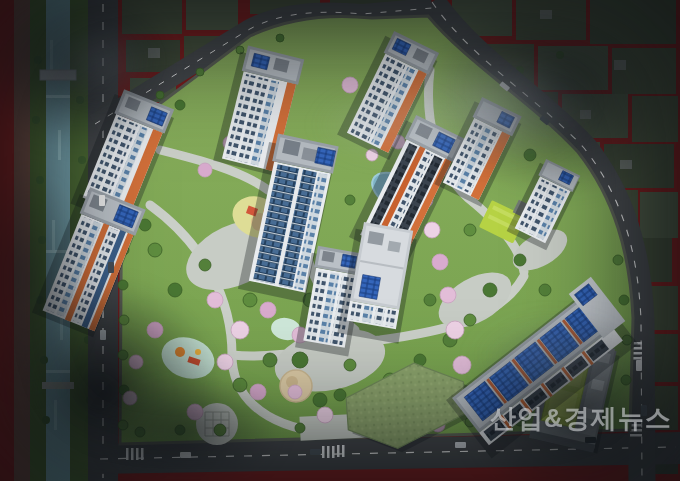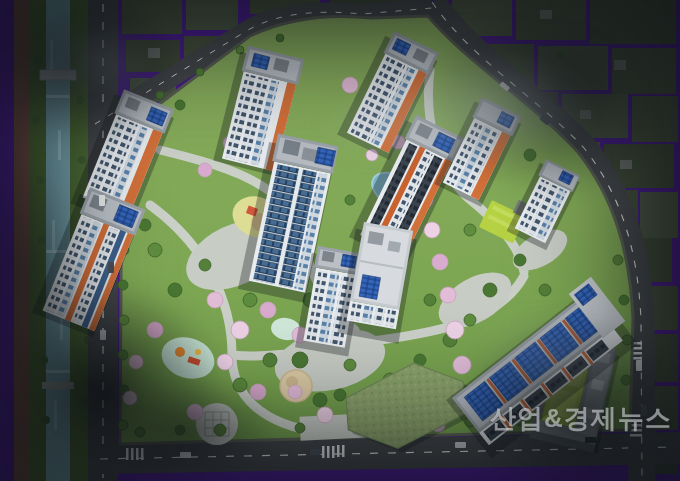--- a/index.html
+++ b/index.html
@@ -1,17 +1,17 @@
 <!DOCTYPE html>
 <html><head>
 <meta charset="utf-8">
 <style>
   html,body{margin:0;padding:0;background:#16191c;}
   #stage{position:relative;width:680px;height:481px;overflow:hidden;
-         background:#4c1d95;font-family:"Liberation Sans",sans-serif;}
+         background:#7f1d1d;font-family:"Liberation Sans",sans-serif;}
   #scene{position:absolute;left:0;top:0;}
   .cloud{position:absolute;border-radius:50%;filter:blur(10px);pointer-events:none;}
   .c-tl-dark{left:-60px;top:-50px;width:280px;height:230px;
     background:radial-gradient(closest-side,rgba(22,26,30,.78),rgba(22,26,30,0) 72%);}
   .c-tl-light{left:20px;top:0;width:160px;height:120px;
     background:radial-gradient(closest-side,rgba(175,185,190,.22),transparent 70%);}
   .c-tr-dark{right:-70px;top:-60px;width:380px;height:300px;
     background:radial-gradient(closest-side,rgba(20,24,28,.75),rgba(20,24,28,0) 72%);}
   .c-tr-cloud{right:40px;top:20px;width:300px;height:170px;
     background:radial-gradient(closest-side,rgba(190,199,204,.30),transparent 70%);}

